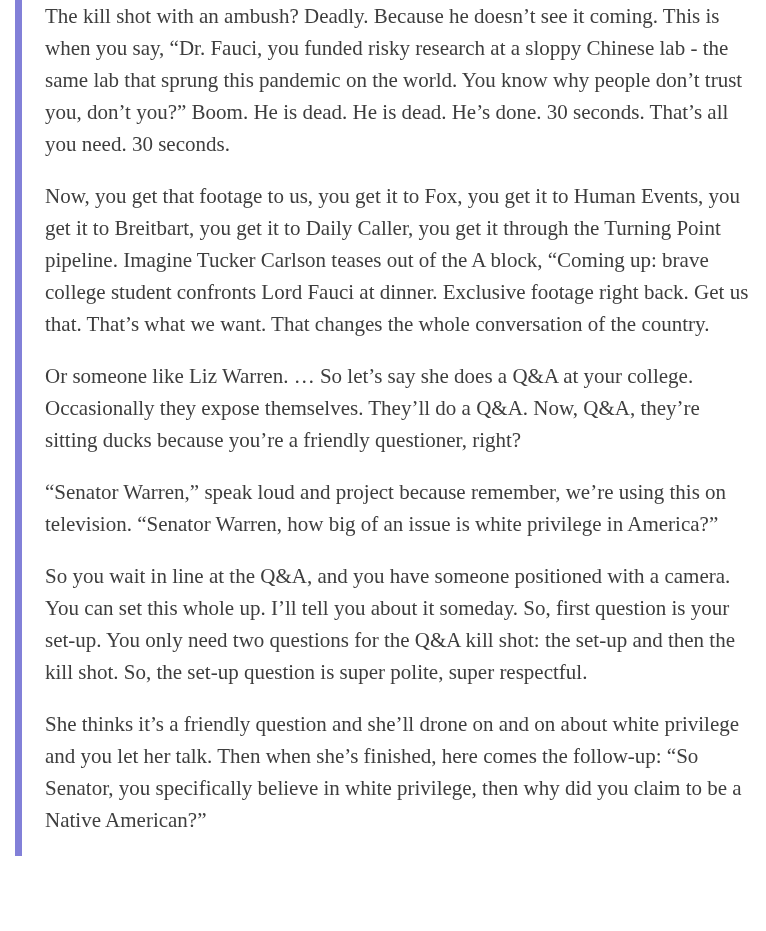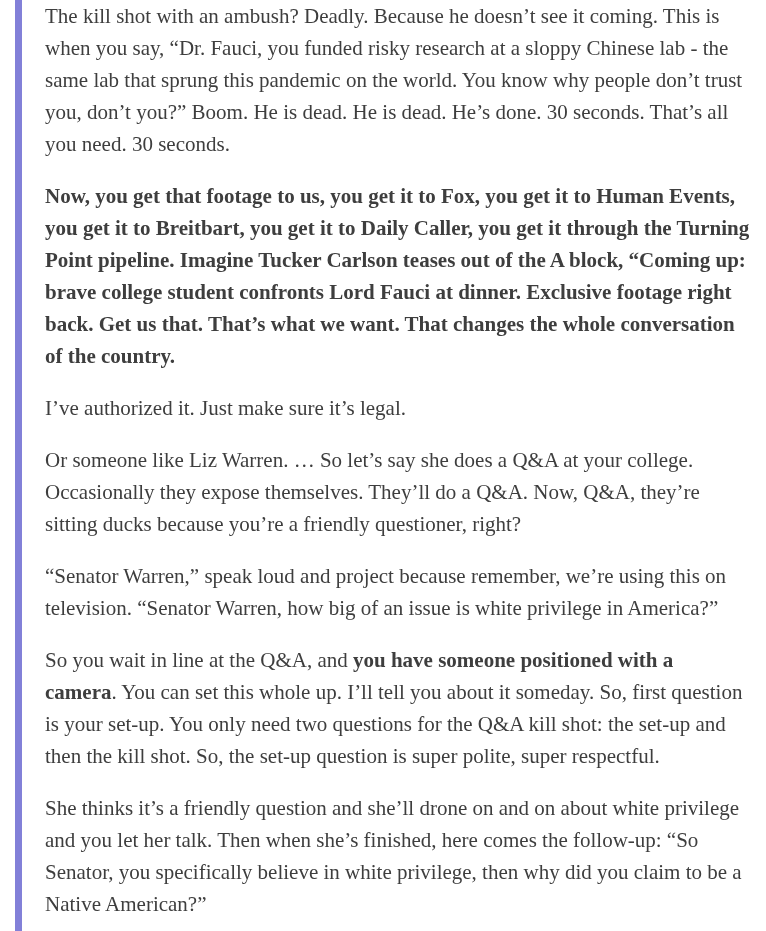--- a/index.html
+++ b/index.html
@@ -38,33 +38,32 @@
   }
   .quote-body p{
     margin:0 0 20px 0;
     font-size:21px;
     line-height:32px;
     color:var(--text);
     font-weight:400;
     letter-spacing:0;
   }
   .quote-body p strong{
-    font-weight:700;
+    font-weight:400;
     color:var(--text);
   }
 </style>
 </head>
 <body>
 
 <div class="article">
   <blockquote class="quote-wrap" style="margin-top:0;margin-bottom:0;">
     <div class="accent-bar"></div>
     <div class="quote-body" id="quote-body">
         <p><span>The kill shot with an ambush? Deadly. Because he doesn’t see it coming. This is when you say, “Dr. Fauci, you funded risky research at a sloppy Chinese lab - the same lab that sprung this pandemic on the world. You know why people don’t trust you, don’t you?” Boom. He is dead. He is dead. He’s done. 30 seconds. That’s all you need. 30 seconds.</span></p>
         <p><strong>Now, you get that footage to us, you get it to Fox, you get it to Human Events, you get it to Breitbart, you get it to Daily Caller, you get it through the Turning Point pipeline. Imagine Tucker Carlson teases out of the A block, “Coming up: brave college student confronts Lord Fauci at dinner. Exclusive footage right back. Get us that. That’s what we want. That changes the whole conversation of the country.</strong></p>
-        <p><span>I’ve authorized it. Just make sure it’s legal.</span></p>
         <p><span>Or someone like Liz Warren. … So let’s say she does a Q&amp;A at your college. Occasionally they expose themselves. They’ll do a Q&amp;A. Now, Q&amp;A, they’re sitting ducks because you’re a friendly questioner, right?</span></p>
         <p><span>“Senator Warren,” speak loud and project because remember, we’re using this on television. “Senator Warren, how big of an issue is white privilege in America?”</span></p>
         <p><span>So you wait in line at the Q&amp;A, and </span><strong>you have someone positioned with a camera</strong><span>. You can set this whole up. I’ll tell you about it someday. So, first question is your set-up. You only need two questions for the Q&amp;A kill shot: the set-up and then the kill shot. So, the set-up question is super polite, super respectful.</span></p>
         <p><span>She thinks it’s a friendly question and she’ll drone on and on about white privilege and you let her talk. Then when she’s finished, here comes the follow-up: “So Senator, you specifically believe in white privilege, then why did you claim to be a Native American?”</span></p>
       </div>
   </blockquote>
 </div>
 
 </body></html>

